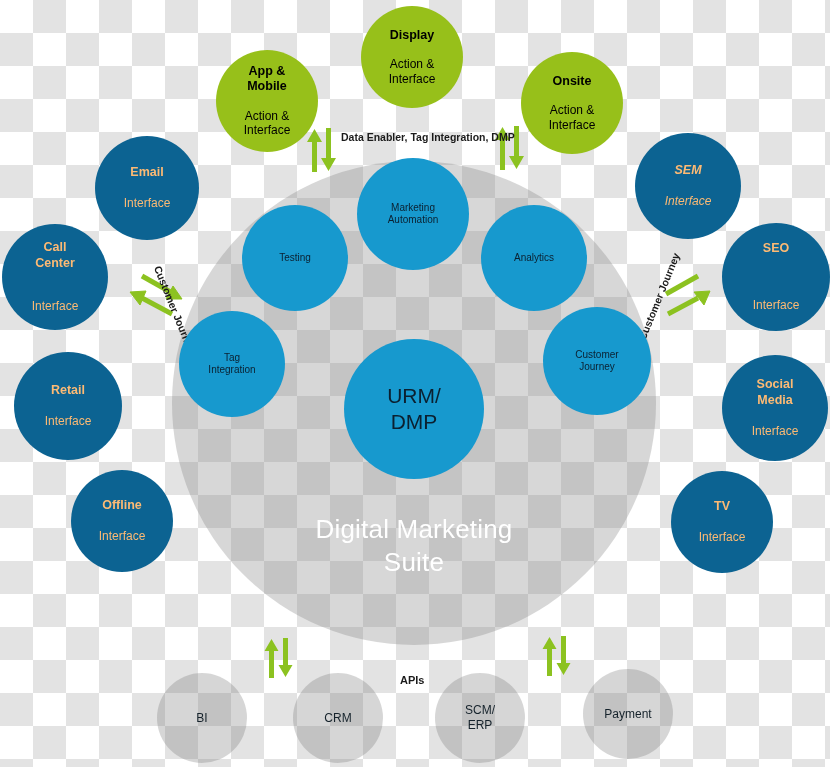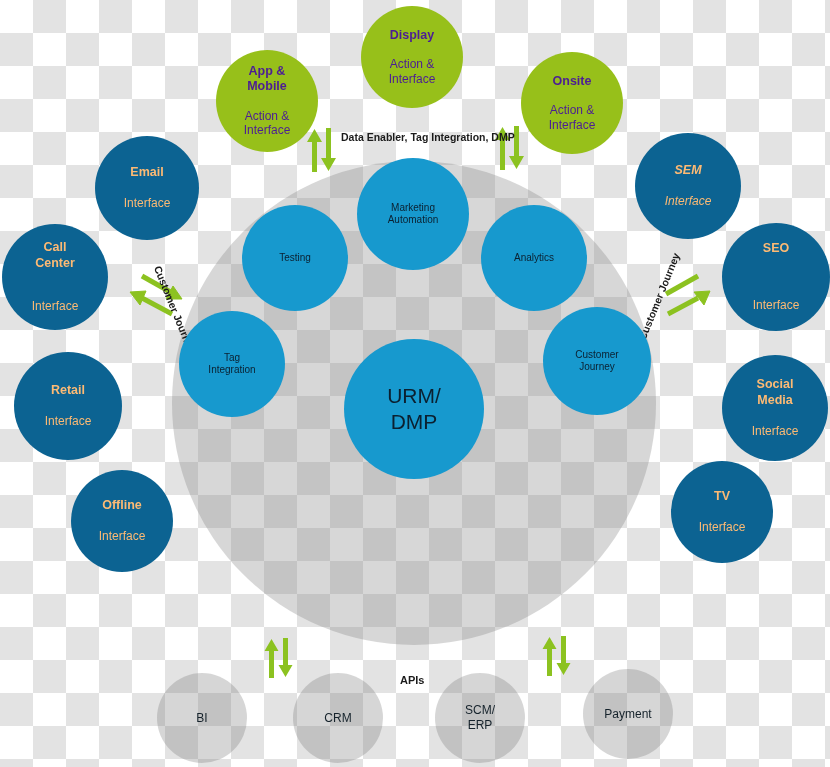--- a/index.html
+++ b/index.html
@@ -53,21 +53,21 @@
   .ch {
     background: #0C6392;
     color: #fdba74;
   }
   .ch .t1 { font-weight: bold; font-size: 12.5px; white-space: pre-line; }
   .ch .t2 { font-size: 12px; font-weight: 400; margin-top: 16px; }
 
   
   .ac {
     background: #97C01A;
-    color: #4c1d95;
+    color: #000000;
   }
   .ac .t1 { font-weight: bold; font-size: 12.5px; white-space: pre-line; }
   .ac .t2 { font-size: 12px; font-weight: 400; margin-top: 14px; white-space: pre-line; }
 
   
   .cap {
     background: #1799CE;
     color: #0b2030;
   }
   .cap .t1 { font-size: 10px; font-weight: 400; white-space: pre-line; }
@@ -93,20 +93,22 @@
 
   .arrows { position: absolute; pointer-events: none; }
   svg { display: block; overflow: visible; }
 </style>
 </head>
 <body>
 
 <div id="stage">
 
   <div class="circle suite-disc" id="suite-disc" style="left: 172px; top: 161px; width: 484px; height: 484px;"></div>
+  <div class="suite-label" id="suite-label" style="left: 254px; top: 513px; width: 320px;">Digital Marketing
+Suite</div>
 
   <div class="arrows" id="ag-0" style="left: 304px; top: 128px;">
     <svg width="40" height="44" viewBox="0 0 40 44">
       <g fill="#8CC220">
         <path d="M8 44 V14 H3 L10.5 1 L18 14 H13 V44 Z"></path>
         <path d="M22 0 V30 H17 L24.5 43 L32 30 H27 V0 Z"></path>
       </g>
     </svg>
   </div>
   <div class="arrows" id="ag-1" style="left: 492px; top: 126px;">
@@ -206,21 +208,21 @@
       </div>
       <div class="circle ch" style="left: 722px; top: 223px; width: 108px; height: 108px; gap: 26px;">
         <div class="t1">SEO</div>
         <div class="t2">Interface</div>
       </div>
       <div class="circle ch" style="left: 722px; top: 355px; width: 106px; height: 106px;">
         <div class="t1">Social
 Media</div>
         <div class="t2">Interface</div>
       </div>
-      <div class="circle ch" style="left: 671px; top: 461px; width: 102px; height: 102px;">
+      <div class="circle ch" style="left: 671px; top: 471px; width: 102px; height: 102px;">
         <div class="t1">TV</div>
         <div class="t2">Interface</div>
       </div>
       <div class="circle ac" style="left: 216px; top: 50px; width: 102px; height: 102px;">
         <div class="t1">App &amp;
 Mobile</div>
         <div class="t2">Action &amp;
 Interface</div>
       </div>
       <div class="circle ac" style="left: 361px; top: 6px; width: 102px; height: 102px;">

